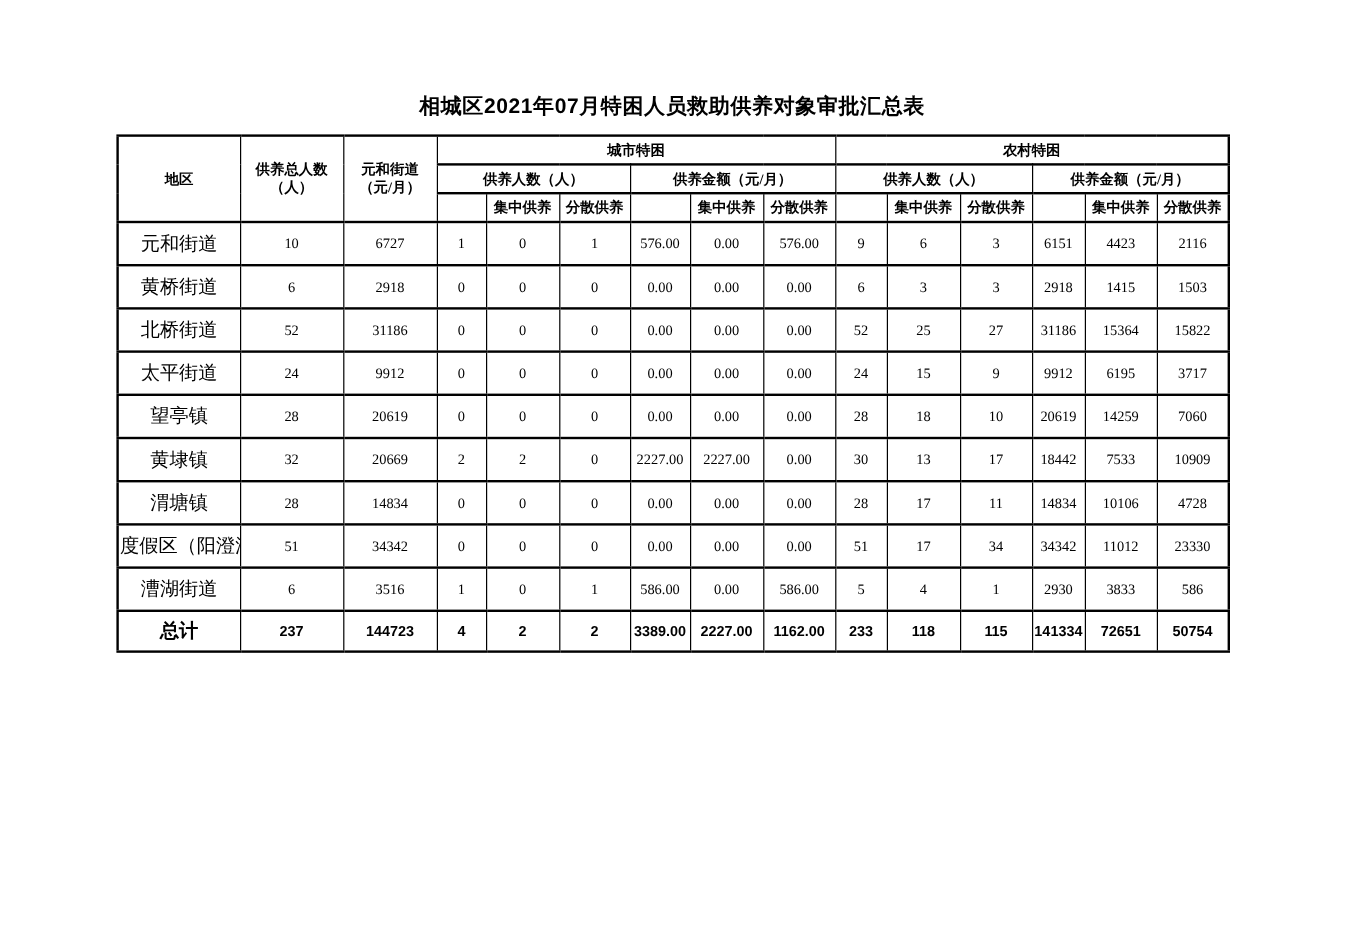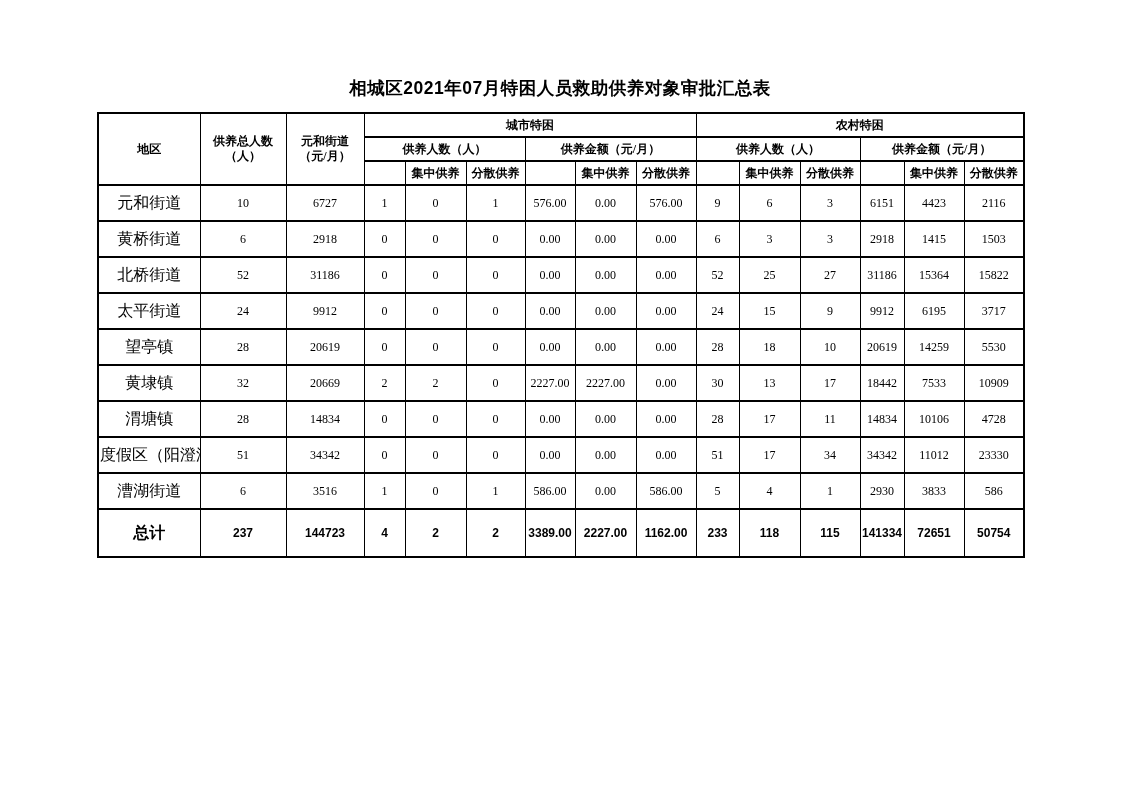--- a/index.html
+++ b/index.html
@@ -54,21 +54,21 @@
     white-space: pre-line;
     line-height: 1.25;
   }
   .summary-table thead tr { height: 24px; }
   .summary-table tbody td {
     font-size: 12px;
     font-weight: normal;
     white-space: nowrap;
   }
   .summary-table tbody tr { height: 36px; }
-  .summary-table tbody tr.total-row { height: 48px; }
+  .summary-table tbody tr.total-row { height: 34px; }
   .summary-table tbody tr.total-row td {
     font-family: "Liberation Sans", sans-serif;
     font-weight: bold;
   }
   .summary-table td.region-cell { font-size: 16px; }
 </style>
 </head>
 <body>
 
 <div class="page" style="--bg: #ffffff; --ink: #000000; --line: #000000;">
@@ -201,21 +201,21 @@
           <td>0</td>
           <td>0</td>
           <td>0.00</td>
           <td>0.00</td>
           <td>0.00</td>
           <td>28</td>
           <td>18</td>
           <td>10</td>
           <td>20619</td>
           <td>14259</td>
-          <td>5530</td>
+          <td>7060</td>
         </tr>
         <tr>
           <td class="region-cell">黄埭镇</td>
           <td>32</td>
           <td>20669</td>
           <td>2</td>
           <td>2</td>
           <td>0</td>
           <td>2227.00</td>
           <td>2227.00</td>

